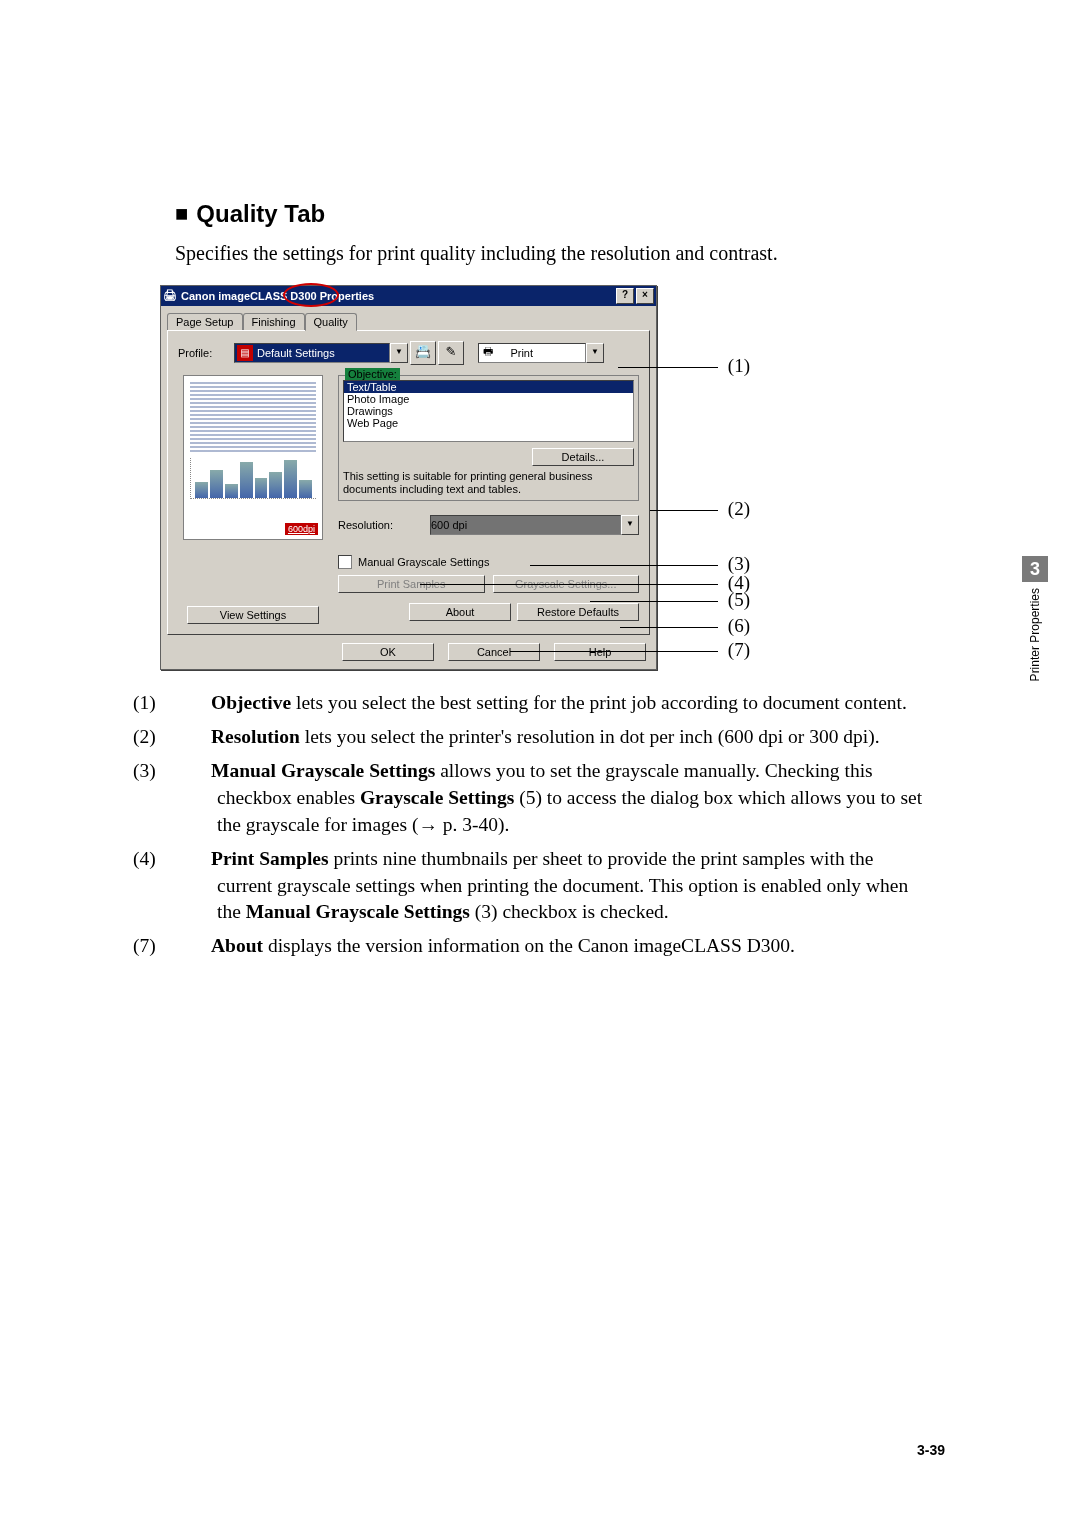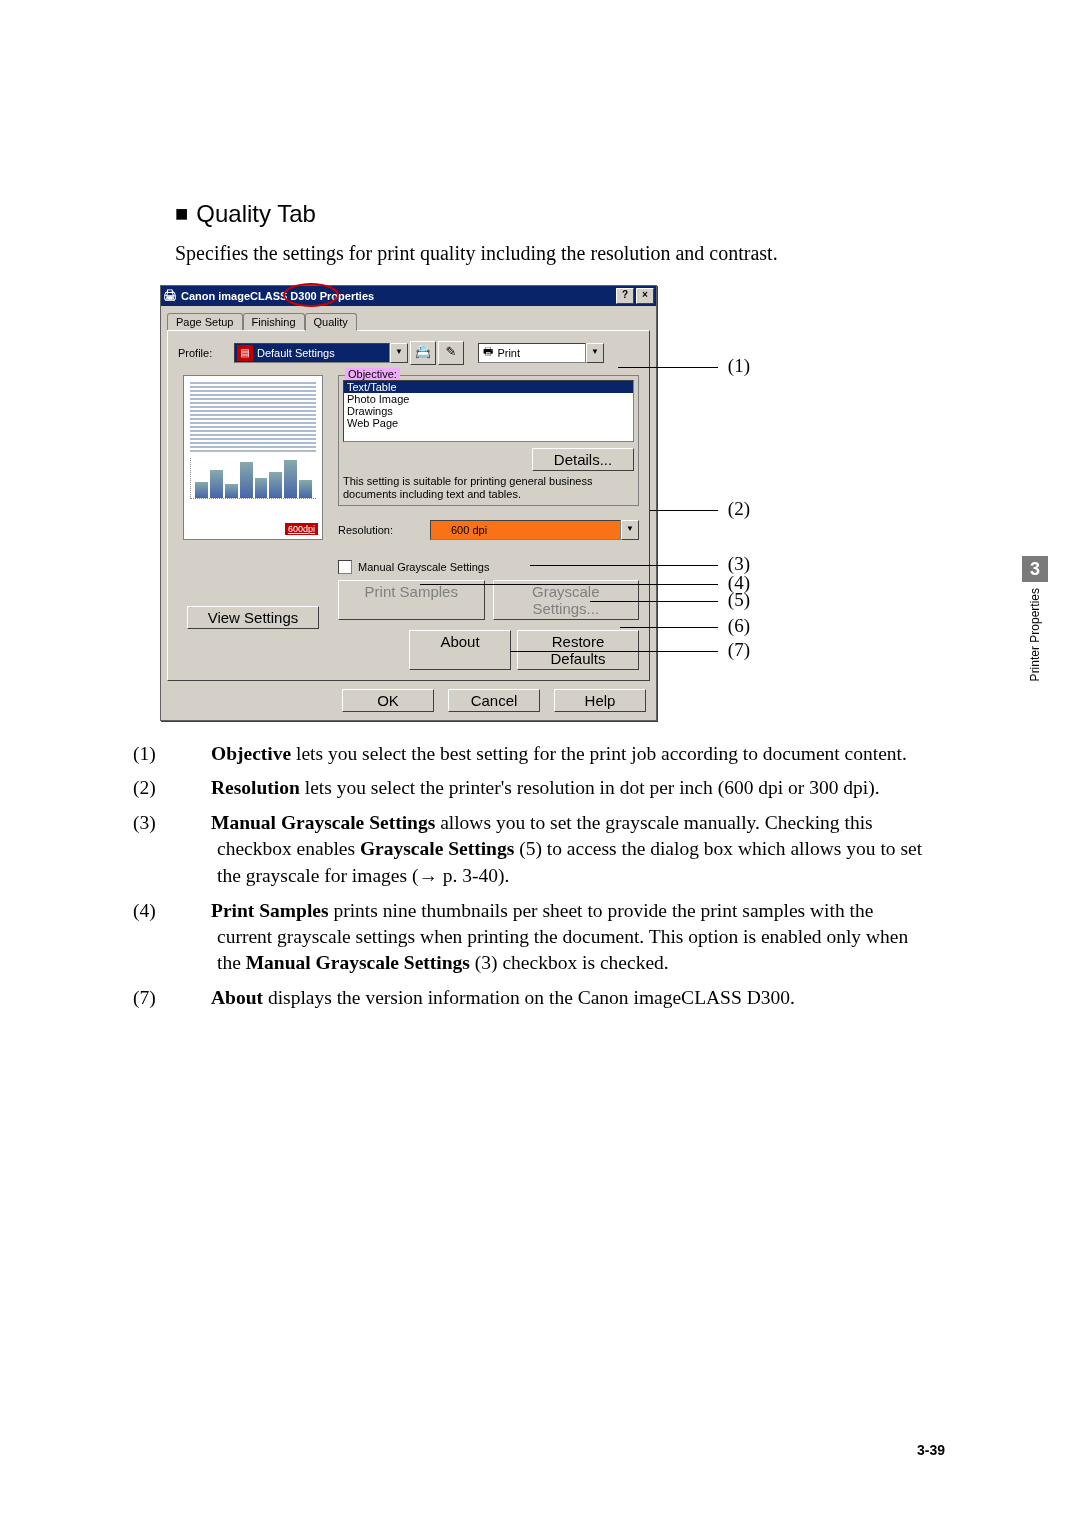--- a/index.html
+++ b/index.html
@@ -11,21 +11,21 @@
     width: 1080px;
     height: 1528px;
     position: relative;
   }
   .page {
     padding: 200px 150px 0 175px;
     position: relative;
   }
   .heading {
     font-family: Arial, Helvetica, sans-serif;
-    font-weight: 400;
+    font-weight: 700;
     font-size: 24px;
     margin-bottom: 10px;
   }
   .heading .sq {
     display: inline-block;
     vertical-align: middle;
     margin-right: 8px;
     font-size: 22px;
     position: relative;
     top: -2px;
@@ -211,39 +211,39 @@
     padding: 1px 3px;
     text-decoration: underline;
   }
   .btn {
     border: 1px solid #fff;
     border-right-color: #404040;
     border-bottom-color: #404040;
     background: #d4d0c8;
     padding: 2px 10px;
     font-family: Tahoma, Arial, sans-serif;
-    font-size: 15px;
+    font-size: 11px;
     text-align: center;
   }
   .btn.disabled { color: #808080; }
   .right-col {
     flex: 1;
     padding-left: 10px;
   }
   .grpbox {
     border: 1px solid #808080;
     padding: 4px;
     margin-bottom: 8px;
     position: relative;
   }
   .grpbox .legend {
     position: absolute;
     top: -8px;
     left: 6px;
-    background: #f0abfc;
+    background: #15803d;
     padding: 0 3px;
     font-size: 11px;
   }
   .listbox {
     border: 1px solid #808080;
     border-top-color: #404040;
     border-left-color: #404040;
     background: #fff;
     height: 60px;
     overflow: hidden;
@@ -260,25 +260,25 @@
     display: flex;
     align-items: center;
     margin-top: 14px;
   }
   .res-row .rlabel { width: 92px; }
   .res-row .rcombo {
     flex: 1;
     border: 1px solid #808080;
     border-top-color: #404040;
     border-left-color: #404040;
-    background: #f97316;
+    background: #737373;
     height: 18px;
     display: flex;
     align-items: center;
-    padding-left: 20px;
+    padding-left: 0;
   }
   .chkrow {
     display: flex;
     align-items: center;
     margin-top: 20px;
   }
   .chkbox {
     width: 12px; height: 12px;
     border: 1px solid #808080;
     border-top-color: #404040;
@@ -388,21 +388,21 @@
                 <span class="piconbox">▤</span>
                 <span>Default Settings</span>
               </div>
               <div class="dd-btn">▼</div>
             </div>
             <div class="toolbtn">📇</div>
             <div class="toolbtn">✎</div>
 
             <div class="combo" style="margin-left:14px;">
               <span>🖶</span>
-              <span style="margin-left:4px;">Print</span>
+              <span style="margin-left:17px;">Print</span>
               <span style="flex:1"></span>
             </div>
             <div class="dd-btn">▼</div>
           </div>
 
           <div class="content-split">
             <div class="preview-col">
               <div class="preview-box">
                 <div class="fake-text"></div>
                 <div class="fake-chart">

